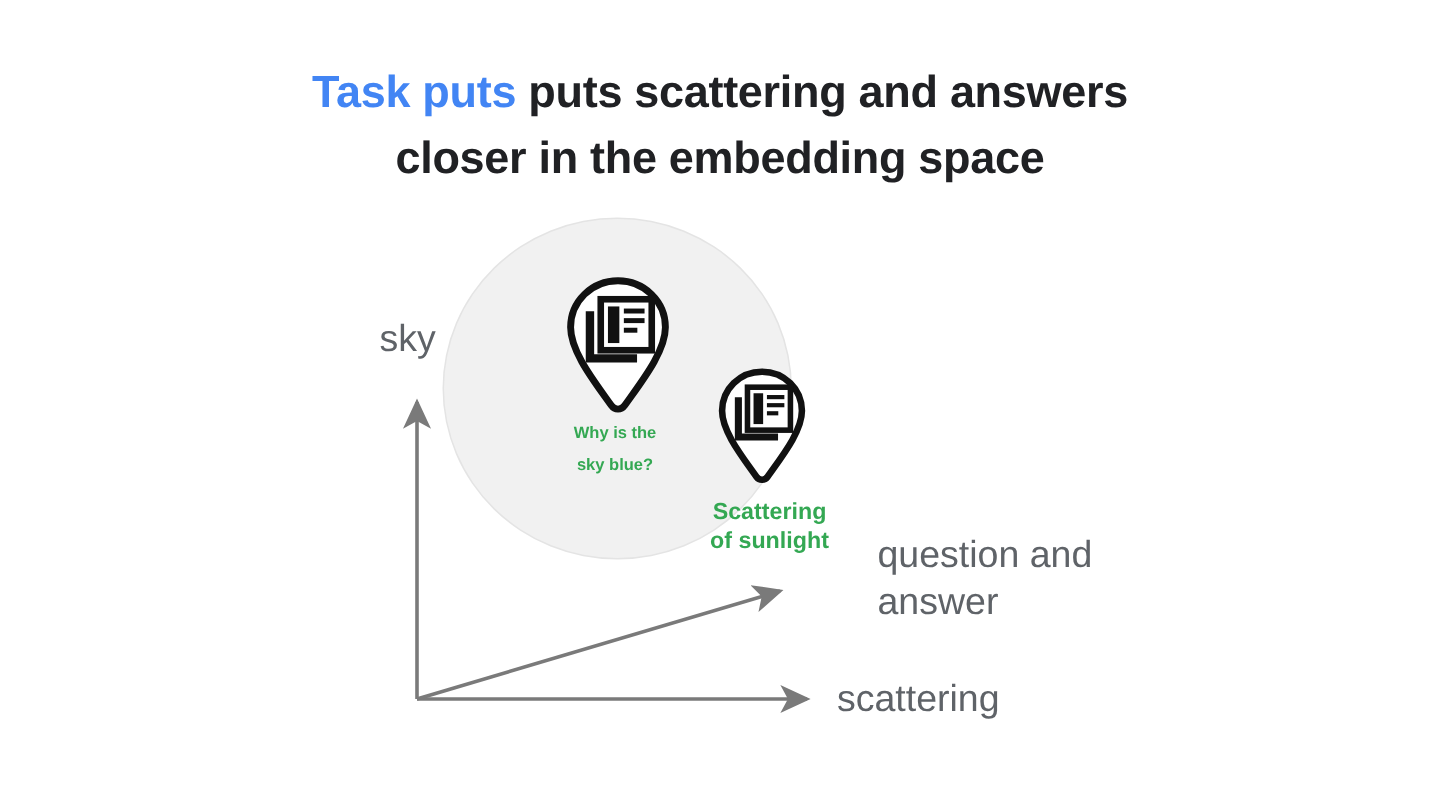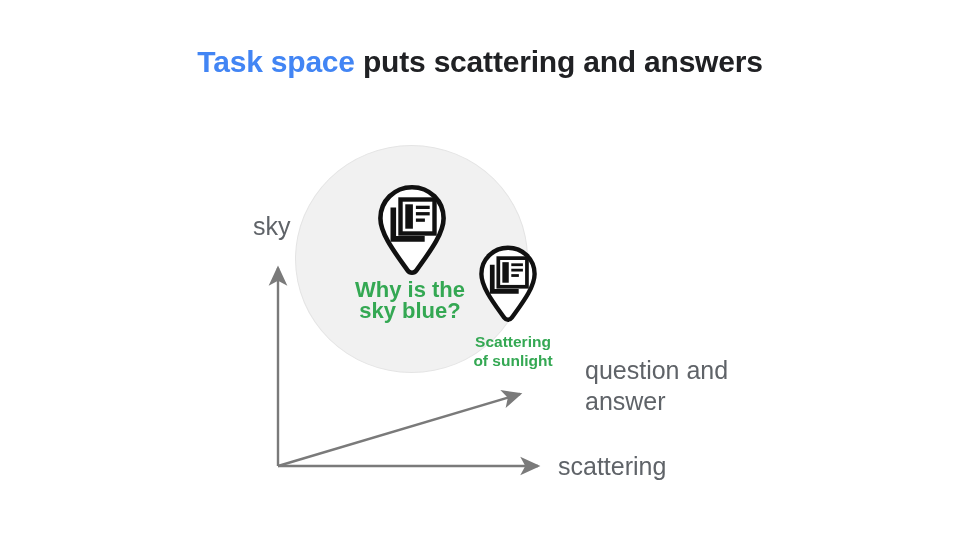--- a/index.html
+++ b/index.html
@@ -88,38 +88,39 @@
     position: absolute;
     color: #34A853;
     font-weight: 700;
     white-space: pre-line;
     text-align: center;
   }
   #cap-question {
     left: 340px;
     top: 279px;
     width: 140px;
-    font-size: 22px;
+    font-size: 11px;
     line-height: 21px;
   }
   #cap-answer {
     left: 451px;
     top: 332px;
     width: 124px;
     font-size: 15.5px;
     line-height: 19px;
   }
 </style>
 </head>
 <body>
 
 <div id="slide">
 
   <div id="title">
-    <span class="accent">Task space</span><span> puts scattering and answers</span><br>
+    <span class="accent">Task puts</span><span> puts scattering and answers</span><br>
+    <span>closer in the embedding space</span>
   </div>
 
   <div id="diagram">
 
     <div class="halo" style="left:295px; top:145px; width:233px; height:228px;"></div>
 
     <svg class="axis-svg" viewBox="0 0 960 540" xmlns="http://www.w3.org/2000/svg">
       <defs>
         <marker id="ah" markerWidth="9" markerHeight="9" refX="7.4" refY="4.5" orient="auto" markerUnits="strokeWidth">
           <path d="M0,0.6 L8.4,4.5 L0,8.4 L2.1,4.5 Z" fill="#7A7A7A"></path>

